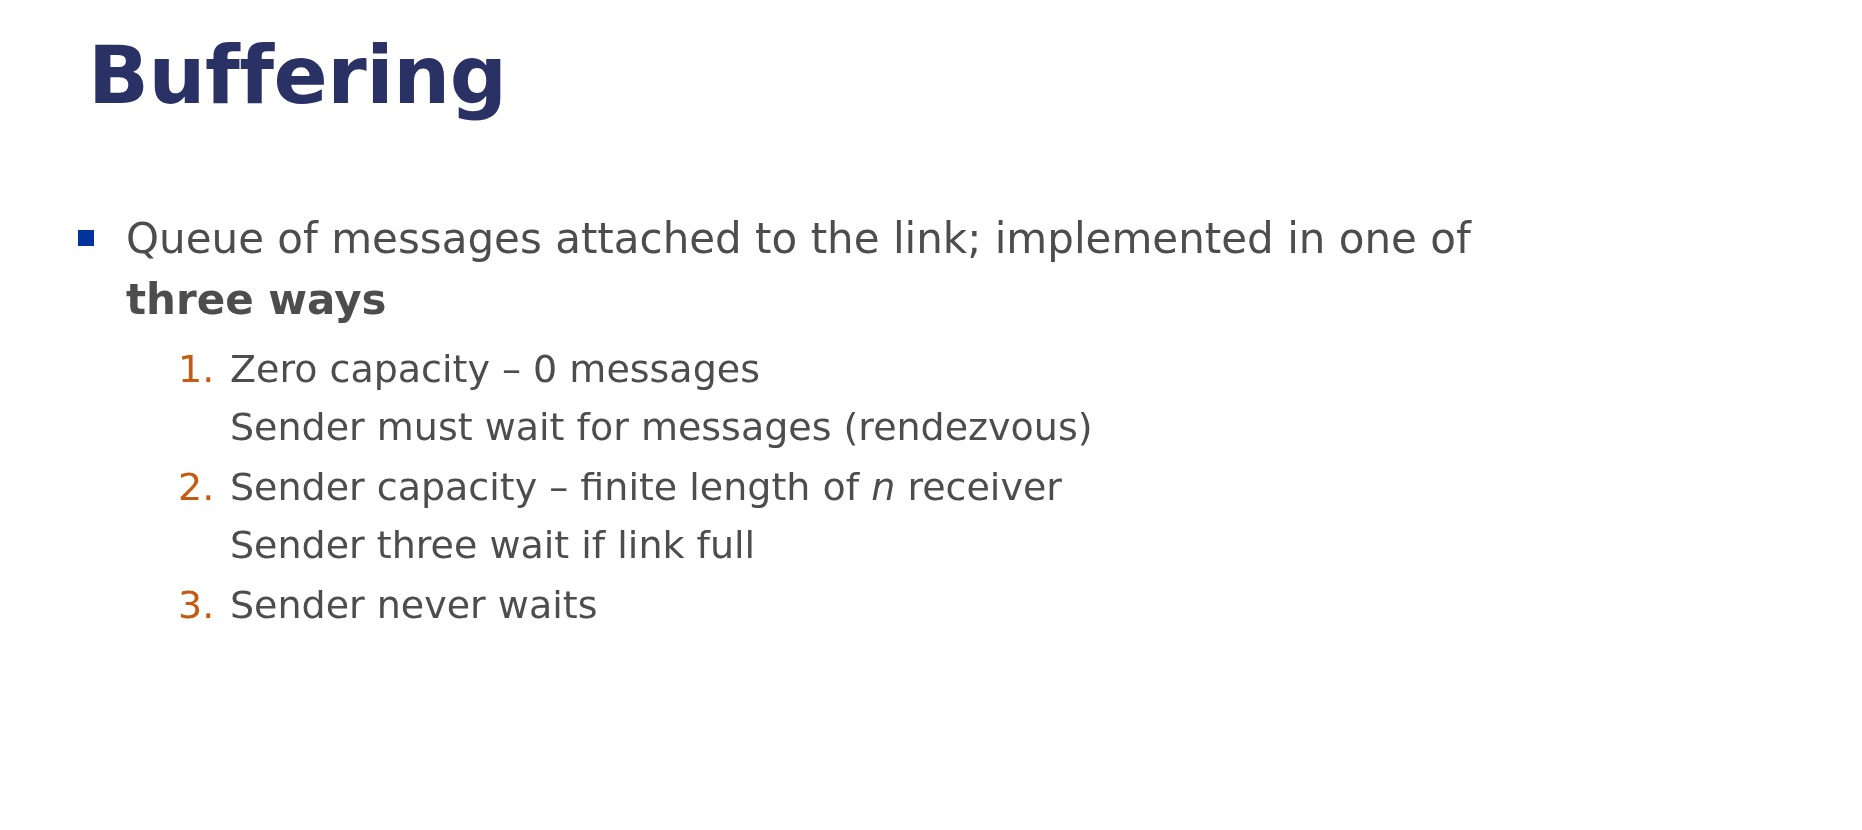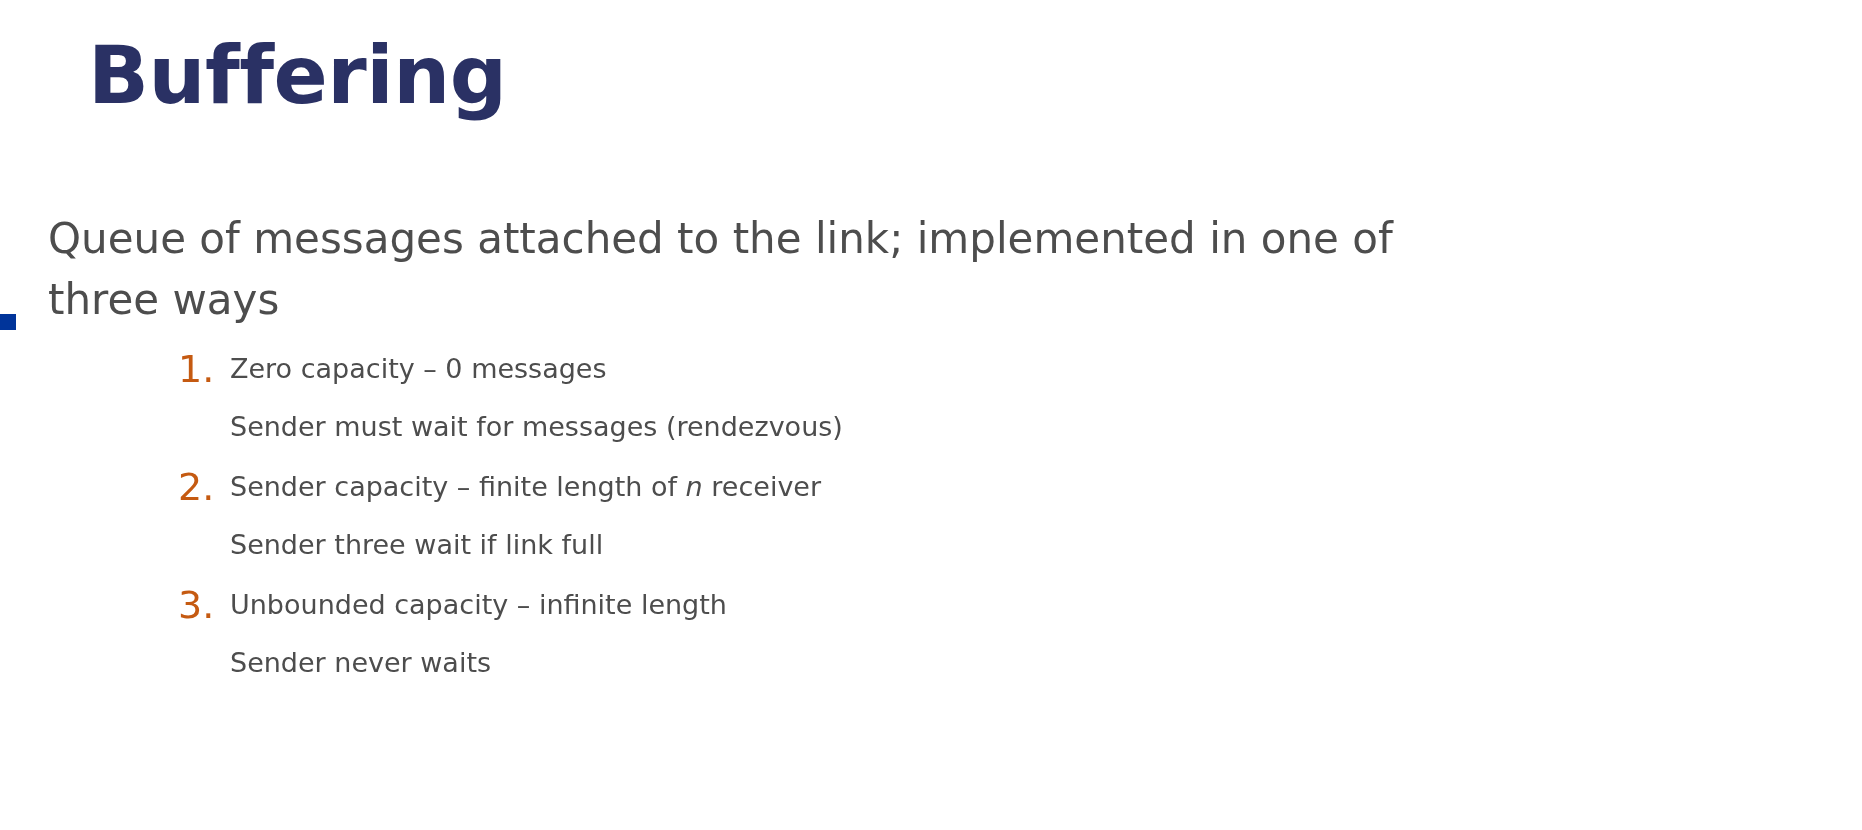--- a/index.html
+++ b/index.html
@@ -41,40 +41,42 @@
     position: absolute;
     left: 0;
     top: 208px;
     width: 1862px;
   }
 
   
   .bullet-row {
     position: relative;
     display: flex;
-    align-items: flex-end;
+    align-items: flex-start;
+    padding-left: 78px;
   }
   .bullet-square {
     flex: 0 0 auto;
     width: 16px;
     height: 16px;
     background: #00349A;
     margin-top: 22px;
     margin-right: 32px;
   }
   .bullet-text {
     font-family: "DejaVu Sans", sans-serif;
     font-weight: normal;
     font-size: 42px;
     line-height: 61px;
     color: #4D4D4D;
     max-width: 1530px;
   }
   .bullet-text .line2 {
     display: block;
+    font-weight: bold;
   }
 
   
   .numbered-list {
     margin-top: 10px;
     padding-left: 178px;
   }
   .num-item {
     display: flex;
     align-items: flex-start;
@@ -84,21 +86,21 @@
     flex: 0 0 auto;
     width: 52px;
     font-family: "DejaVu Sans", sans-serif;
     font-size: 38px;
     line-height: 58px;
     color: #C55A11;
     white-space: nowrap;
   }
   .num-body {
     font-family: "DejaVu Sans", sans-serif;
-    font-size: 27px;
+    font-size: 38px;
     line-height: 58px;
     color: #4D4D4D;
   }
   .num-body .subline {
     display: block;
   }
   .var-italic {
     font-style: italic;
   }
 </style>
@@ -133,20 +135,20 @@
         <span class="num-marker">2.</span>
         <div class="num-body">
           <span>Sender capacity – finite length of </span><span class="var-italic">n</span><span> receiver</span>
           <span class="subline">Sender three wait if link full</span>
         </div>
       </div>
 
       <div class="num-item">
         <span class="num-marker">3.</span>
         <div class="num-body">
-          <span>Unbounded capacity – infinite length</span><span class="var-italic"></span><span></span>
+          <span class="var-italic"></span><span></span>
           <span class="subline">Sender never waits</span>
         </div>
       </div>
 
     </div>
   </div>
 </div>
 
 </body></html>

